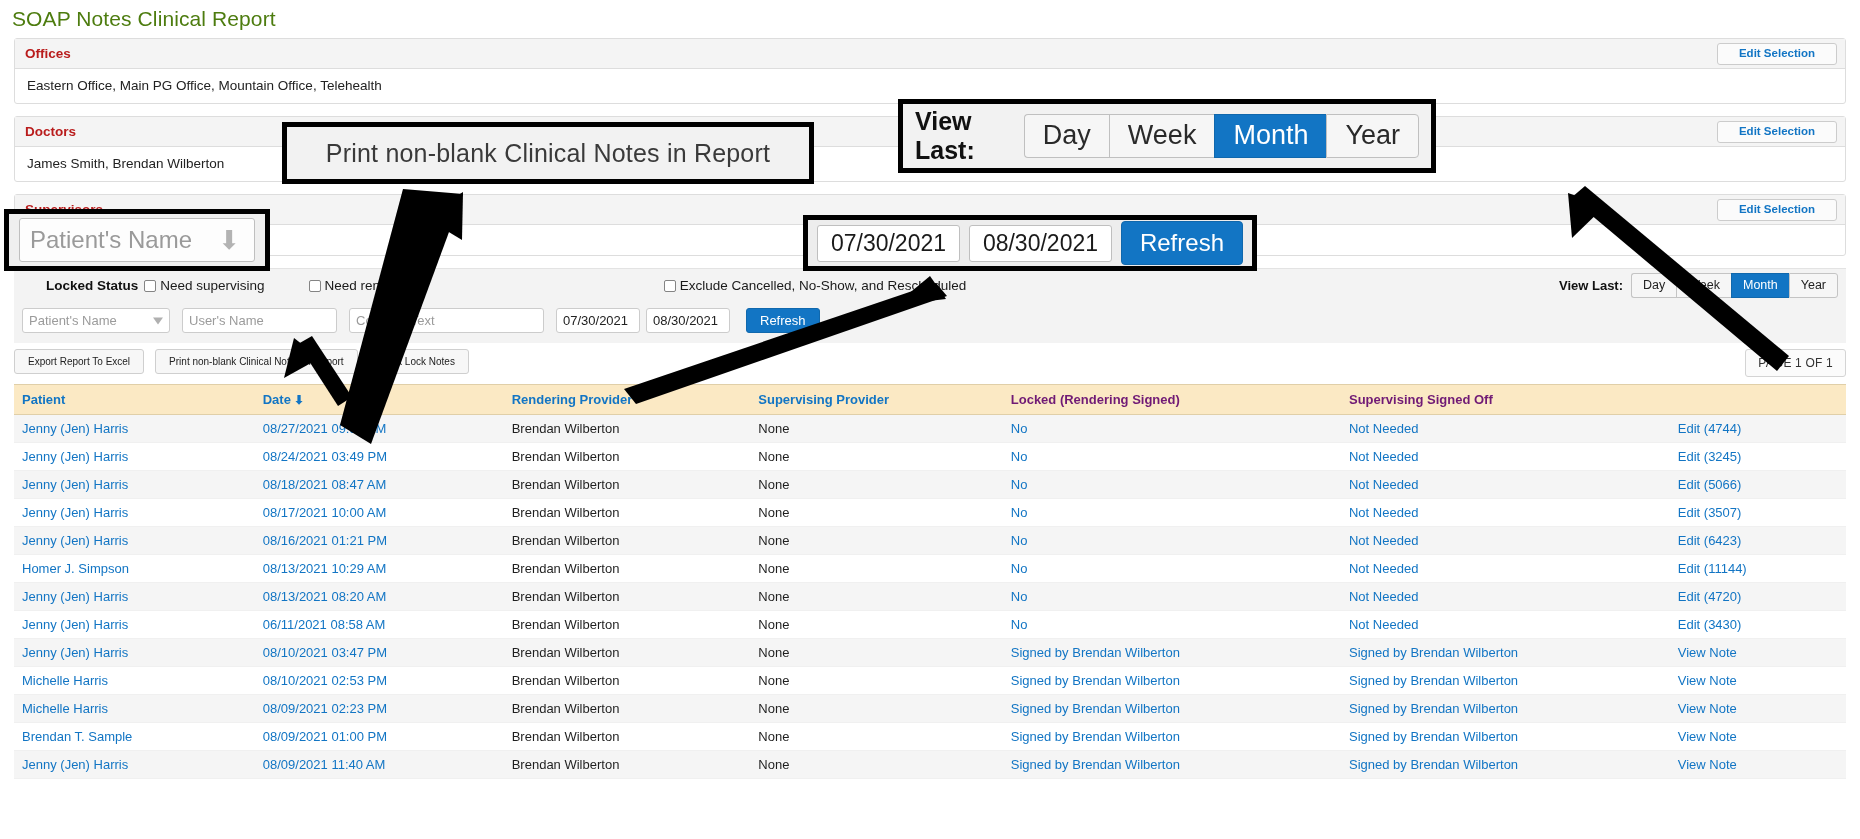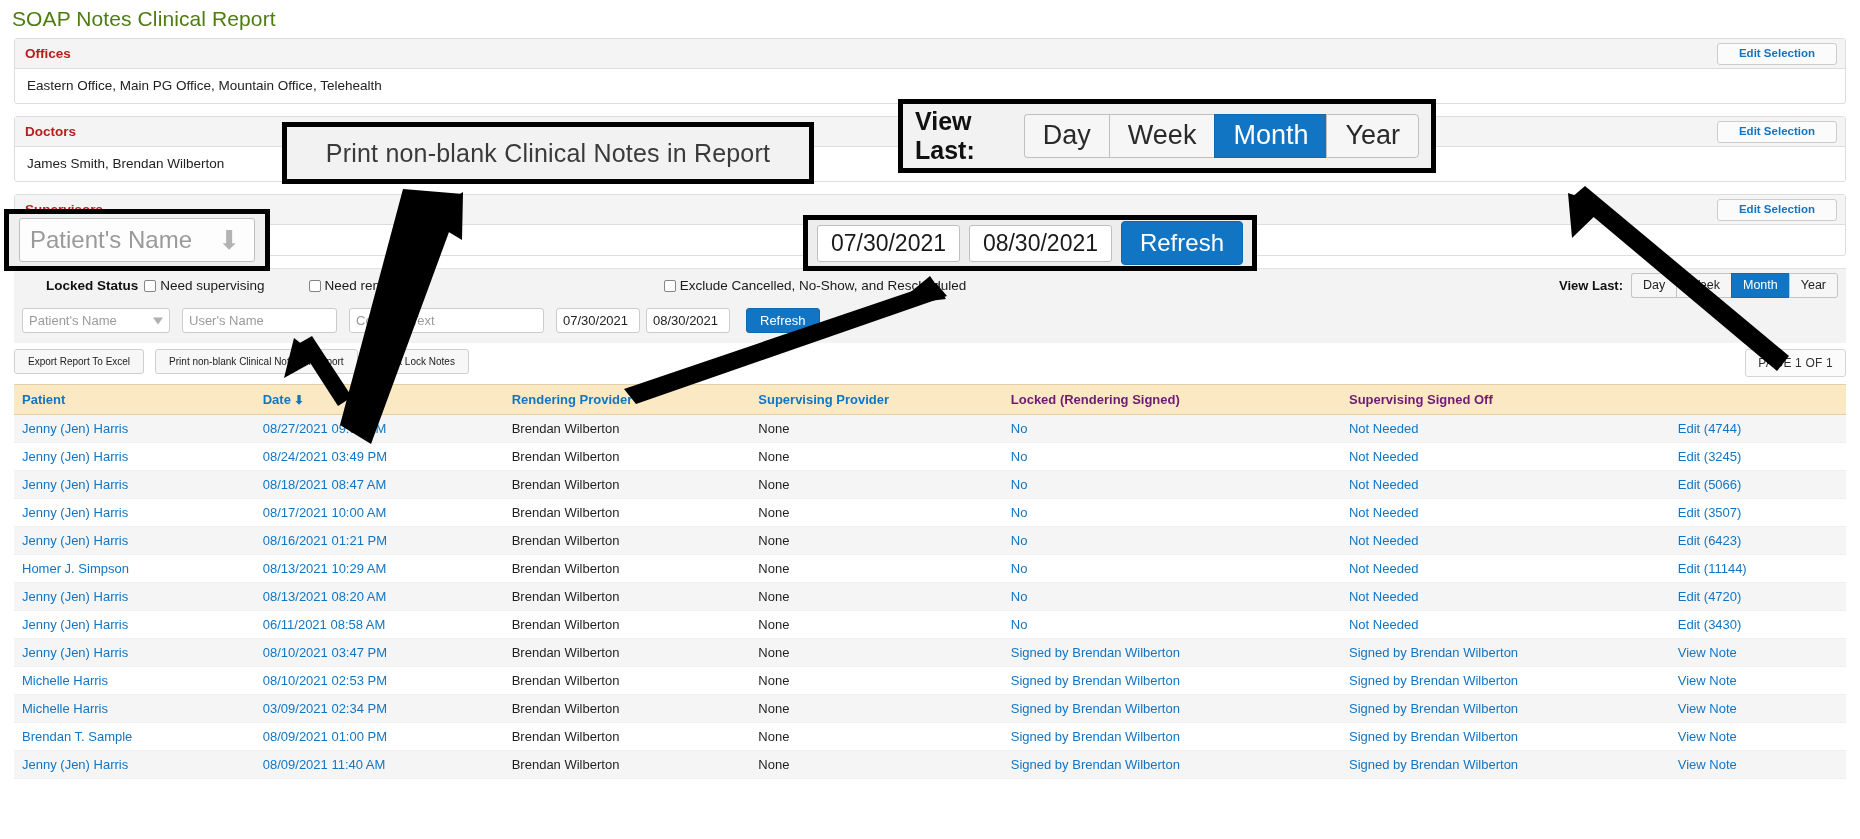--- a/index.html
+++ b/index.html
@@ -501,21 +501,21 @@
           <td class="c-patient"><span class="lnk">Michelle Harris</span></td>
           <td class="c-date"><span class="lnk">08/10/2021 02:53 PM</span></td>
           <td class="c-rend">Brendan Wilberton</td>
           <td class="c-sup">None</td>
           <td class="c-locked"><span class="lnk">Signed by Brendan Wilberton</span></td>
           <td class="c-signed"><span class="lnk">Signed by Brendan Wilberton</span></td>
           <td class="c-action"><span class="lnk">View Note</span></td>
         </tr>
         <tr>
           <td class="c-patient"><span class="lnk">Michelle Harris</span></td>
-          <td class="c-date"><span class="lnk">03/09/2021 02:34 PM</span></td>
+          <td class="c-date"><span class="lnk">08/09/2021 02:23 PM</span></td>
           <td class="c-rend">Brendan Wilberton</td>
           <td class="c-sup">None</td>
           <td class="c-locked"><span class="lnk">Signed by Brendan Wilberton</span></td>
           <td class="c-signed"><span class="lnk">Signed by Brendan Wilberton</span></td>
           <td class="c-action"><span class="lnk">View Note</span></td>
         </tr>
         <tr>
           <td class="c-patient"><span class="lnk">Brendan T. Sample</span></td>
           <td class="c-date"><span class="lnk">08/09/2021 01:00 PM</span></td>
           <td class="c-rend">Brendan Wilberton</td>

